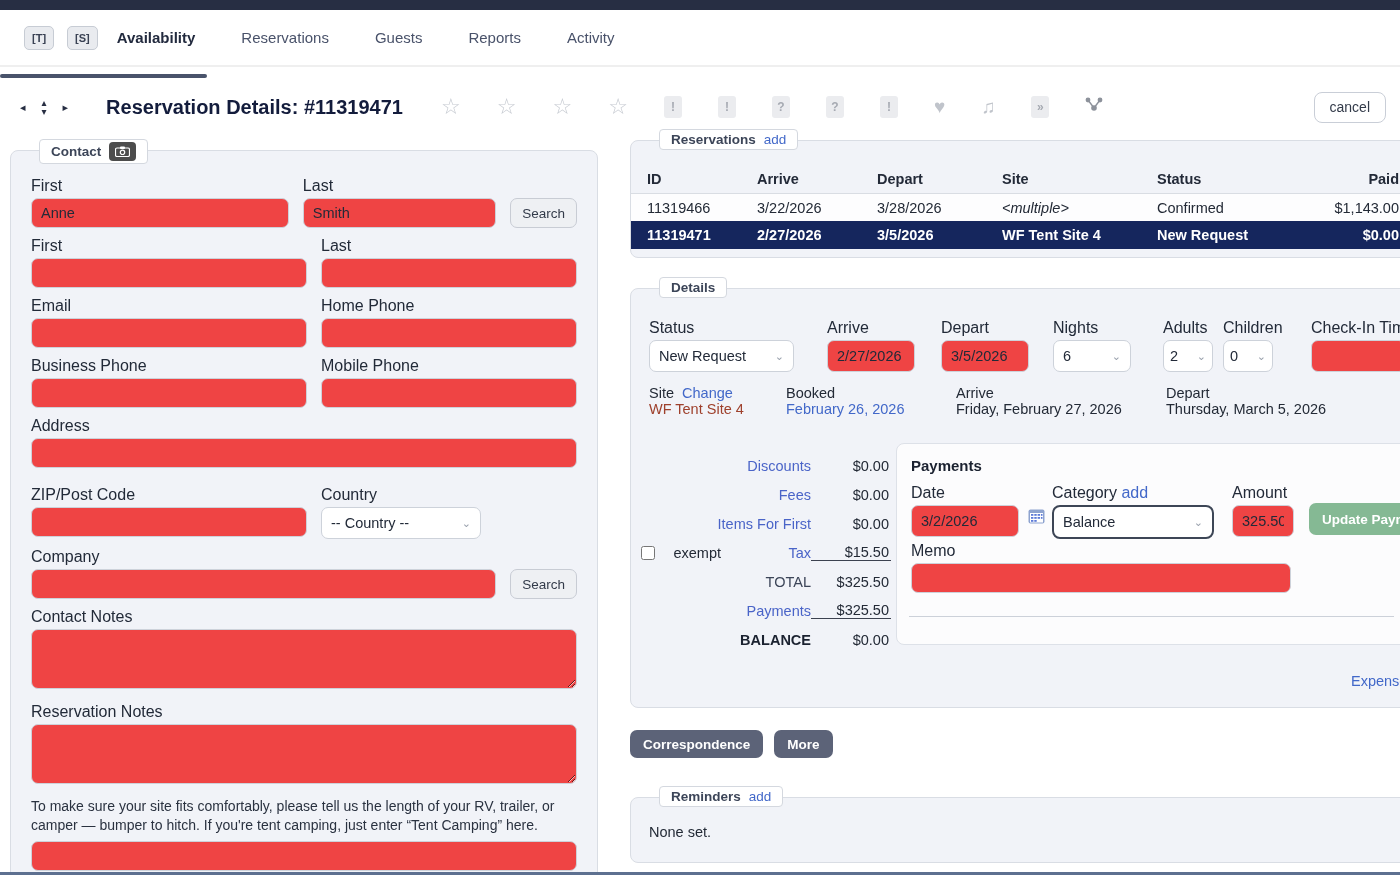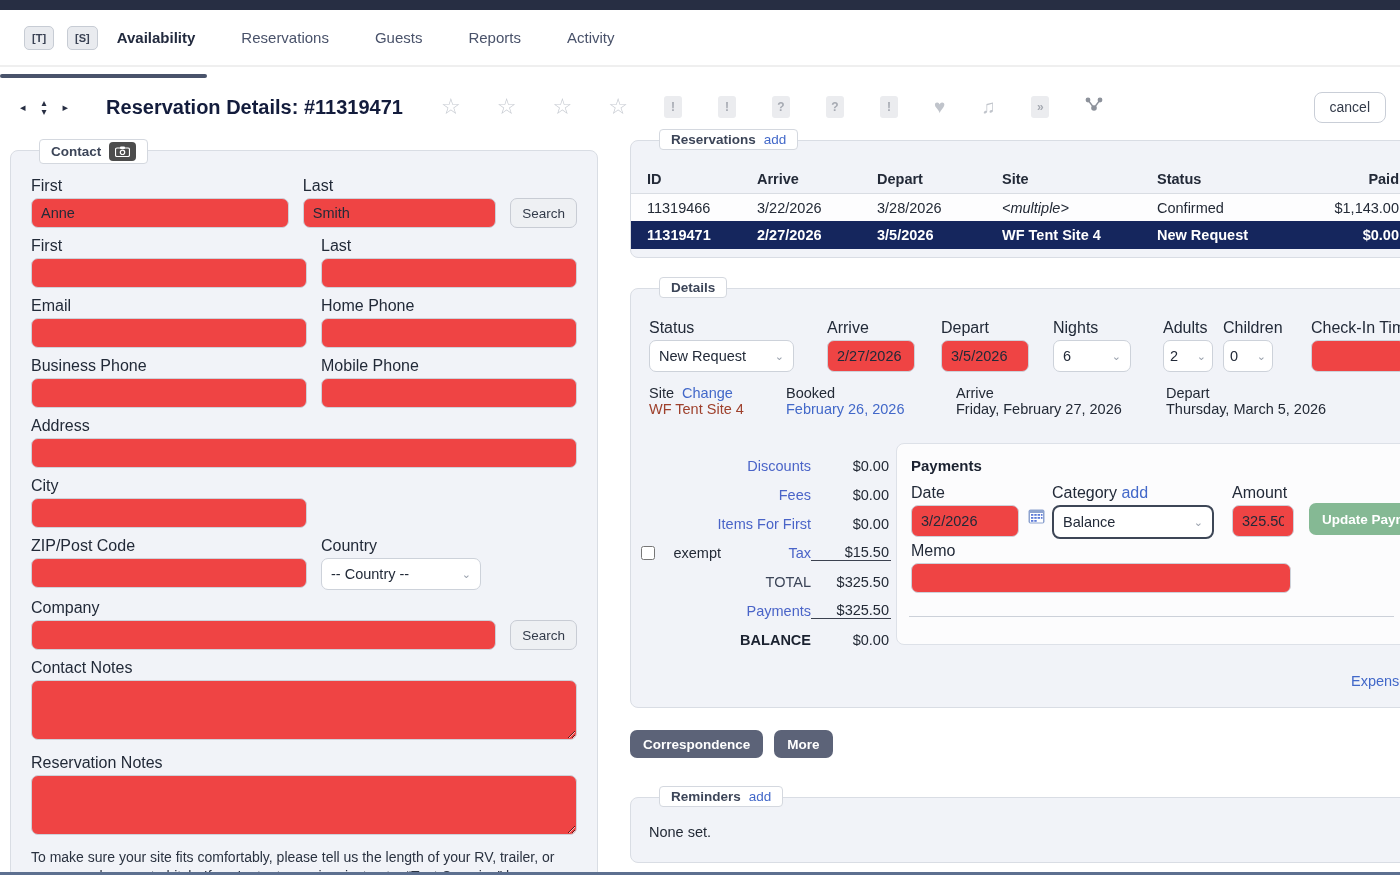--- a/index.html
+++ b/index.html
@@ -219,24 +219,20 @@
   </div>
 
   <div class="frow">
     <div class="fcol" style="flex:1;">
       <label class="lbl">Address</label>
       <input class="inp" style="">
     </div>
   </div>
 
   <div class="frow">
-    <div class="fcol" style="width:276px;">
-      <label class="lbl">City</label>
-      <input class="inp" style="">
-    </div>
   </div>
 
   <div class="frow">
     <div class="fcol" style="width:276px;">
       <label class="lbl">ZIP/Post Code</label>
       <input class="inp" style="">
     </div>
     <div class="fcol" style="width:160px;">
       <label class="lbl">Country</label>
       <div class="sel">

